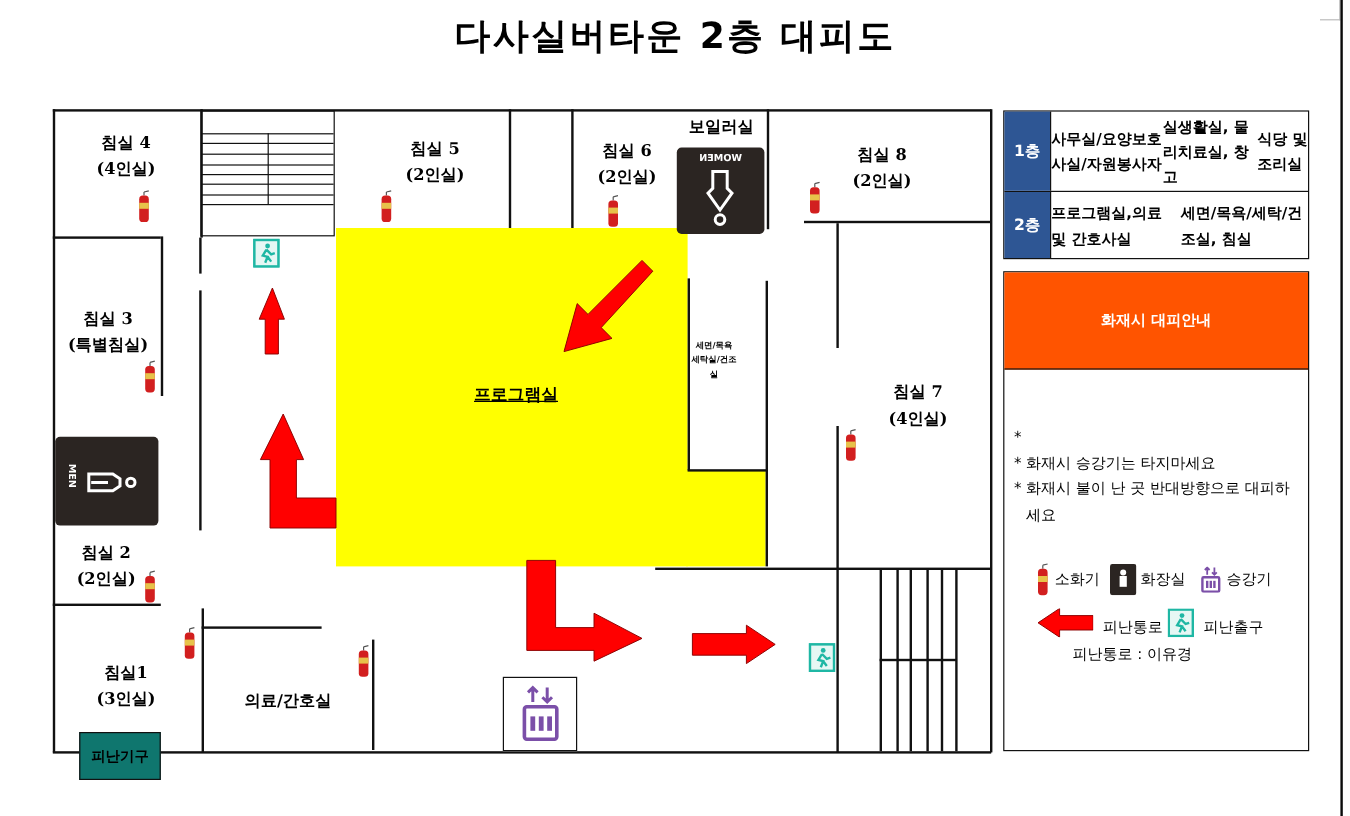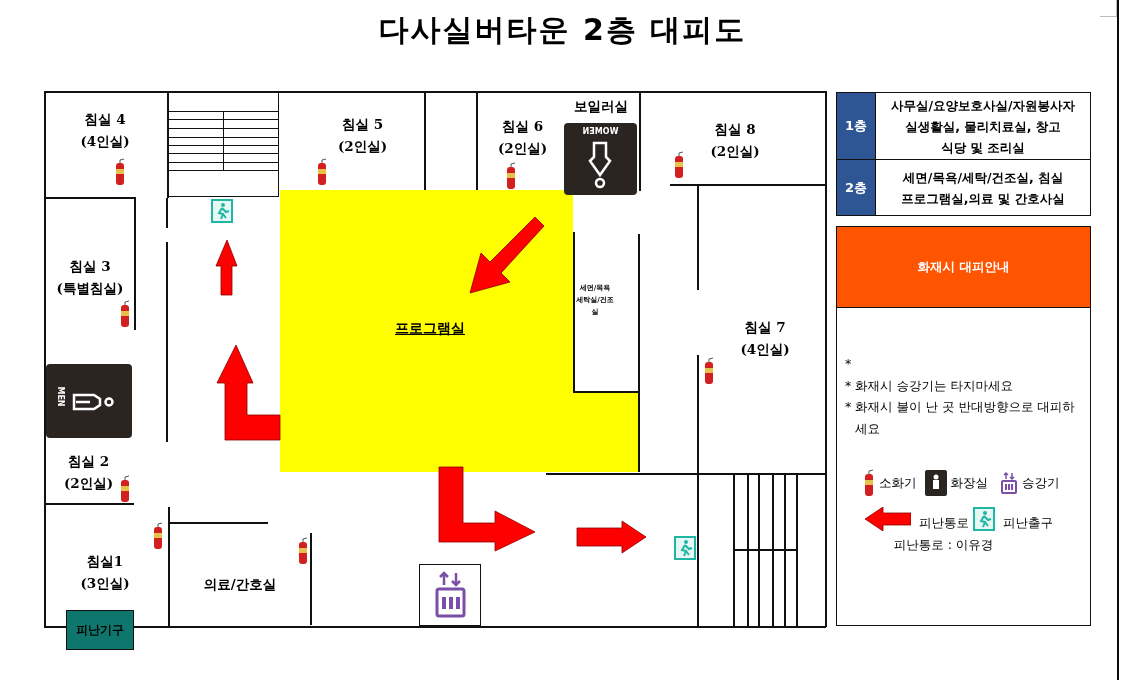--- a/index.html
+++ b/index.html
@@ -25,21 +25,21 @@
   .wash-label { left:574px; top:282px; width:42px; text-align:center; font-size:7px; font-weight:bold; line-height:12px; }
   .stairs-top { left:167px; top:92px; width:112px; height:105px; border:1.5px solid #111; box-sizing:border-box; }
   .stair-line { position:absolute; left:0; right:0; height:1px; background:#111; }
   .toilet { position:absolute; background:#2b2522; border-radius:4px; }
   .ext { position:absolute; width:12px; height:28px; }
   .exit-sign { position:absolute; width:22px; height:24px; background:#1fb7a4; }
   .elev { position:absolute; border:1px solid #111; background:#fff; }
   .legend-table { left:836px; top:92px; width:255px; height:124px; border:1.5px solid #111; box-sizing:border-box; }
   .legend-row { position:absolute; left:0; right:0; }
   .legend-floor { position:absolute; left:0; top:0; bottom:0; width:38px; background:#2e5694; color:#fff; font-size:13px; font-weight:bold; display:flex; align-items:center; justify-content:center; }
-  .legend-desc { position:absolute; left:38px; right:0; top:0; bottom:0; display:flex; flex-direction:column; align-items:center; justify-content:center; font-size:12.5px; font-weight:bold; line-height:21px; border-left:1.5px solid #111; }
+  .legend-desc { position:absolute; left:38px; right:0; top:0; bottom:0; display:flex; flex-direction:row; align-items:center; justify-content:center; font-size:12.5px; font-weight:bold; line-height:21px; border-left:1.5px solid #111; }
   .guide-box { left:836px; top:226px; width:255px; height:400px; border:1.5px solid #111; box-sizing:border-box; }
   .guide-head { position:absolute; left:0; right:0; top:0; height:80px; background:#ff5400; color:#fff; font-size:12.5px; font-weight:bold; display:flex; align-items:center; justify-content:center; border-bottom:1.5px solid #111; }
   .guide-notes { position:absolute; left:8px; right:8px; top:126px; font-size:12.5px; line-height:21.5px; }
   .note { display:flex; }
   .note .star { width:10px; flex:none; }
   .legend-icons { position:absolute; left:0; right:0; top:242px; font-size:12.5px; }
   .evac-tool { left:66px; top:610px; width:66px; height:38px; border:1px solid #111; background:#0f766e; font-size:12px; font-weight:bold; display:flex; align-items:center; justify-content:center; }
 </style>
 </head>
 <body>
@@ -251,22 +251,22 @@
     <div class="legend-floor">1층</div>
     <div class="legend-desc">
       <div>사무실/요양보호사실/자원봉사자</div>
       <div>실생활실, 물리치료실, 창고</div>
       <div>식당 및 조리실</div>
     </div>
   </div>
   <div class="legend-row" style="top:67px; bottom:0;">
     <div class="legend-floor">2층</div>
     <div class="legend-desc">
+      <div>프로그램실,의료 및 간호사실</div>
       <div>세면/목욕/세탁/건조실, 침실</div>
-      <div>프로그램실,의료 및 간호사실</div>
     </div>
   </div>
 </div>
 
 <div class="abs guide-box">
   <div class="guide-head">화재시 대피안내</div>
   <div class="guide-notes">
     <div class="note">
       <span class="star">*</span>
     </div>

